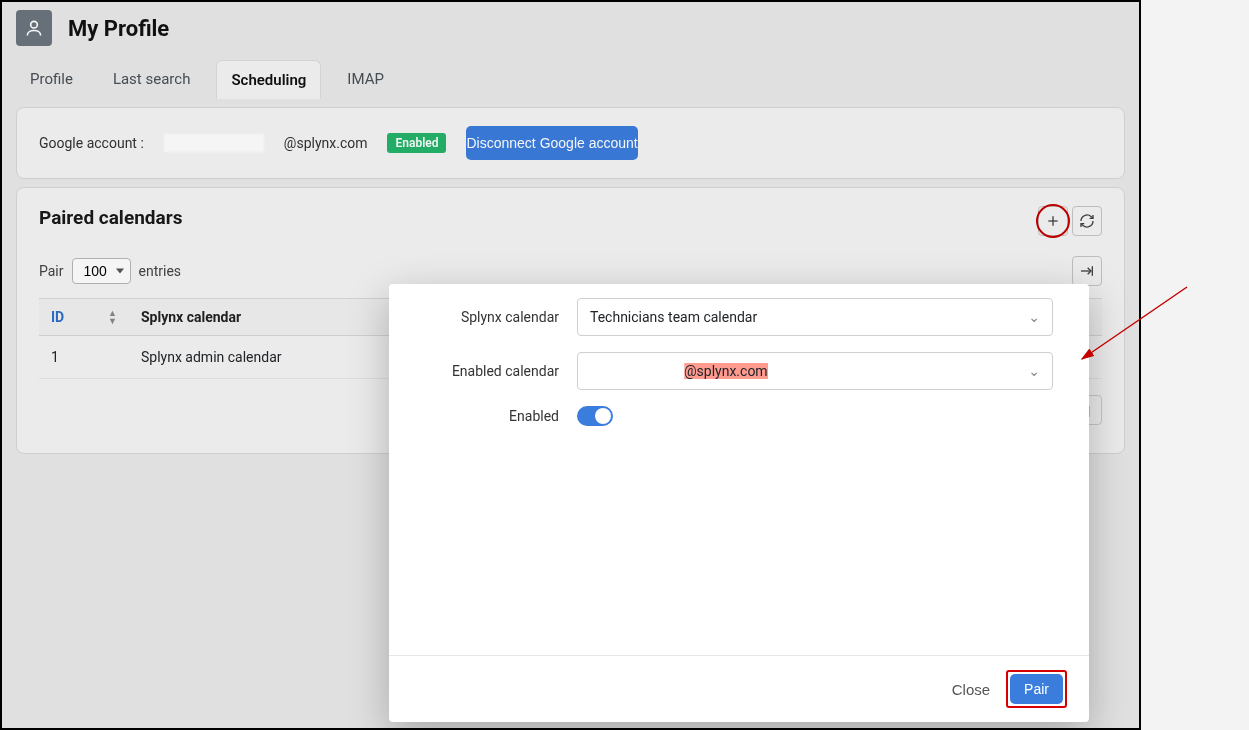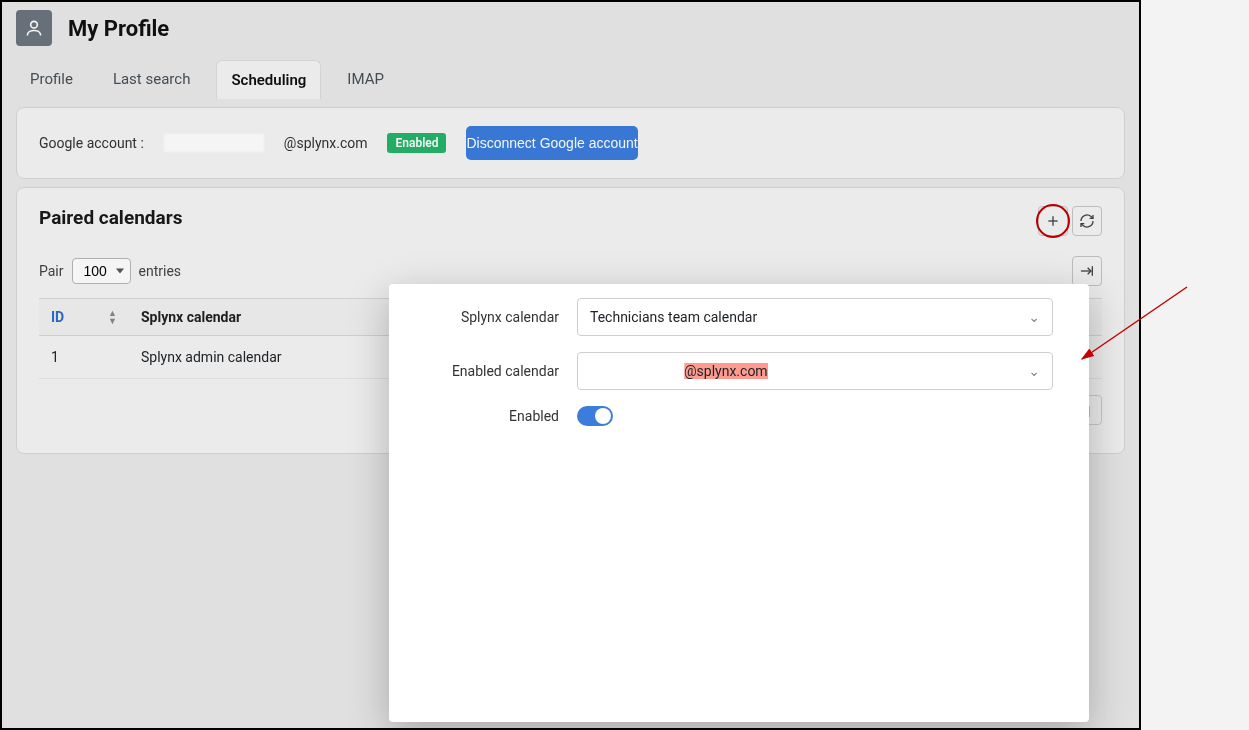--- a/index.html
+++ b/index.html
@@ -201,20 +201,26 @@
         <div class="form-control">
           <span class="gcal-text"><span style="display:inline-block;width:90px;filter:blur(1px);background:#fff;">&nbsp;</span><span class="highlight">@splynx.com</span></span>
           <span class="chev">⌄</span>
         </div>
       </div>
       <div class="form-row">
         <div class="form-label">Enabled</div>
         <div class="toggle"></div>
       </div>
     </div>
+    <div class="modal-foot">
+      <button class="btn-close-text">Close</button>
+      <span class="pair-wrap">
+        <button class="btn-primary small">Pair</button>
+      </span>
+    </div>
   </div>
 
   <svg class="arrow-svg" viewBox="0 0 130 95">
     <defs>
       <marker id="ah" markerWidth="10" markerHeight="10" refX="8" refY="3" orient="auto">
         <path d="M0,0 L9,3 L0,6 Z" fill="#c40000"></path>
       </marker>
     </defs>
     <line x1="120" y1="10" x2="15" y2="82" stroke="#c40000" stroke-width="1.5" marker-end="url(#ah)"></line>
   </svg>

